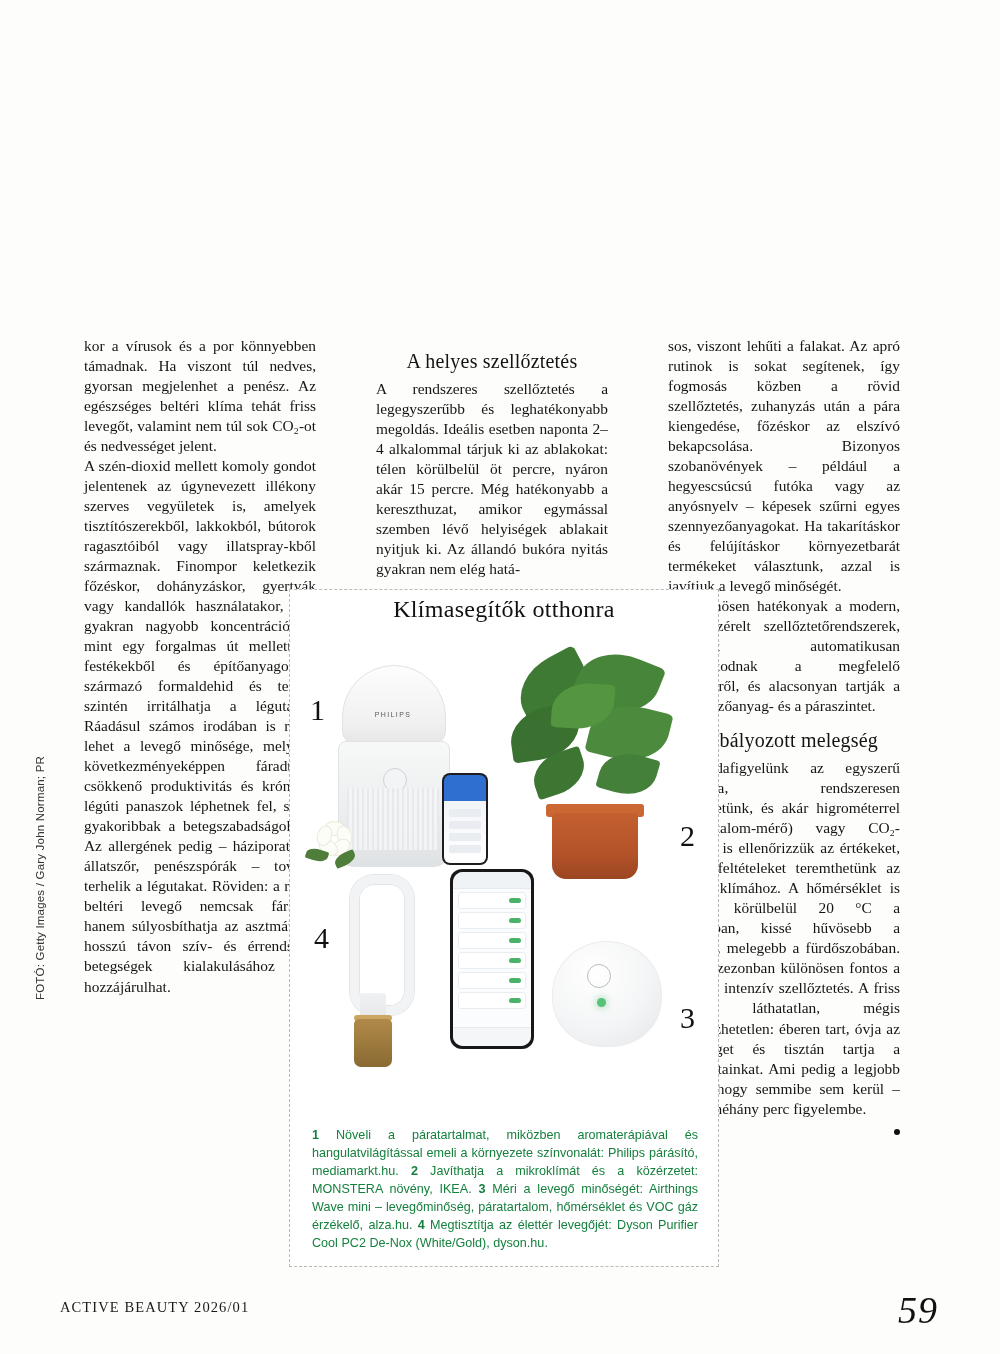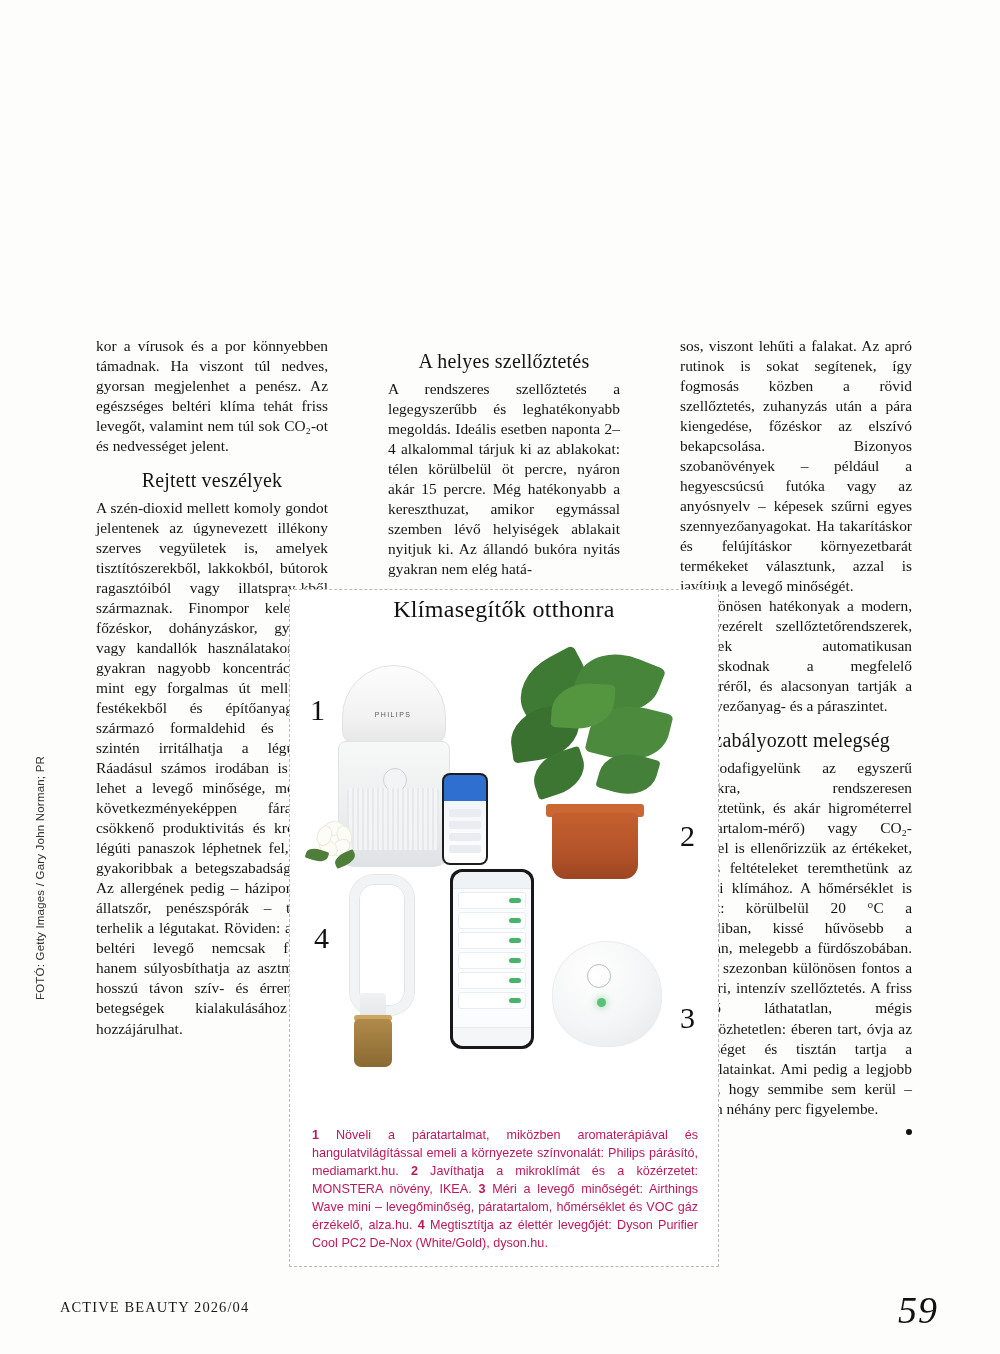--- a/index.html
+++ b/index.html
@@ -31,21 +31,21 @@
     white-space: nowrap;
     font-family: "Liberation Sans", sans-serif;
     font-size: 11.5px;
     letter-spacing: 0.2px;
     color: #333;
   }
 
   
   .columns {
     position: absolute;
-    left: 96px;
+    left: 84px;
     top: 336px;
     width: 816px;
     height: 930px;
   }
   .col {
     position: absolute;
     top: 0;
     width: 232px;
     font-size: 15.4px;
     line-height: 1.30;
@@ -365,21 +365,21 @@
 
   
   .feature-caption {
     position: absolute;
     left: 22px;
     right: 20px;
     bottom: 14px;
     font-family: "Liberation Sans", sans-serif;
     font-size: 12.6px;
     line-height: 1.43;
-    color: #be185d;
+    color: #15803d;
     text-align: justify;
   }
   .feature-caption b { font-weight: bold; }
 
   
   .footer-left {
     position: absolute;
     left: 60px;
     bottom: 38px;
     font-size: 14.5px;
@@ -411,21 +411,20 @@
 <body>
 
 <div class="page">
 
   <div class="photo-credit">FOTÓ: Getty Images / Gary John Norman; PR</div>
 
   <div class="columns">
 
     <div class="col c1">
       <p>kor a vírusok és a por könnyebben támadnak. Ha viszont túl nedves, gyorsan megjelenhet a penész. Az egészséges beltéri klíma tehát friss levegőt, valamint nem túl sok CO₂-ot és nedvességet jelent.</p>
-      <h2 class="sub">Rejtett veszélyek</h2>
       <p>A szén-dioxid mellett komoly gondot jelentenek az úgynevezett illékony szerves vegyületek is, amelyek tisztítószerekből, lakkokból, bútorok ragasztóiból vagy illatspray-kből származnak. Finompor keletkezik főzéskor, dohányzáskor, gyertyák vagy kandallók használatakor, sőt, gyakran nagyobb koncentrációban, mint egy forgalmas út mellett. A festékekből és építőanyagokból származó formaldehid és terpén szintén irritálhatja a légutakat. Ráadásul számos irodában is rossz lehet a levegő minősége, melynek következményeképpen fáradtság, csökkenő produktivitás és krónikus légúti panaszok léphetnek fel, s így gyakoribbak a betegszabadságok is. Az allergének pedig – háziporatkák, állatszőr, penészspórák – tovább terhelik a légutakat. Röviden: a rossz beltéri levegő nemcsak fáraszt, hanem súlyosbíthatja az asztmát, és hosszú távon szív- és érrendszeri betegségek kialakulásához is hozzájárulhat.</p>
     </div>
 
     <div class="col c2">
       <div class="stack-top">
         <h2 class="sub tight">A helyes szellőztetés</h2>
         <p>A rendszeres szellőztetés a legegyszerűbb és leghatékonyabb megoldás. Ideális esetben naponta 2–4 alkalommal tárjuk ki az ablakokat: télen körülbelül öt percre, nyáron akár 15 percre. Még hatékonyabb a kereszthuzat, amikor egymással szemben lévő helyiségek ablakait nyitjuk ki. Az állandó bukóra nyitás gyakran nem elég hatá-</p>
       </div>
     </div>
 
@@ -524,16 +523,16 @@
       <div class="num" style="left:390px; top:196px;">2</div>
       <div class="num" style="left:390px; top:378px;">3</div>
       <div class="num" style="left:24px; top:298px;">4</div>
     </div>
 
     <div class="feature-caption">
       <b>1</b><span> Növeli a páratartalmat, miközben aromaterápiával és hangulatvilágítással emeli a környezete színvonalát: Philips párásító, mediamarkt.hu. </span><b>2</b><span> Javíthatja a mikroklímát és a közérzetet: MONSTERA növény, IKEA. </span><b>3</b><span> Méri a levegő minőségét: Airthings Wave mini – levegőminőség, páratartalom, hőmérséklet és VOC gáz érzékelő, alza.hu. </span><b>4</b><span> Megtisztítja az élettér levegőjét: Dyson Purifier Cool PC2 De-Nox (White/Gold), dyson.hu.</span>
     </div>
   </div>
 
-  <div class="footer-left">ACTIVE BEAUTY 2026/04</div>
+  <div class="footer-left">ACTIVE BEAUTY 2026/01</div>
   <div class="folio">59</div>
 
 </div>
 
 </body></html>

